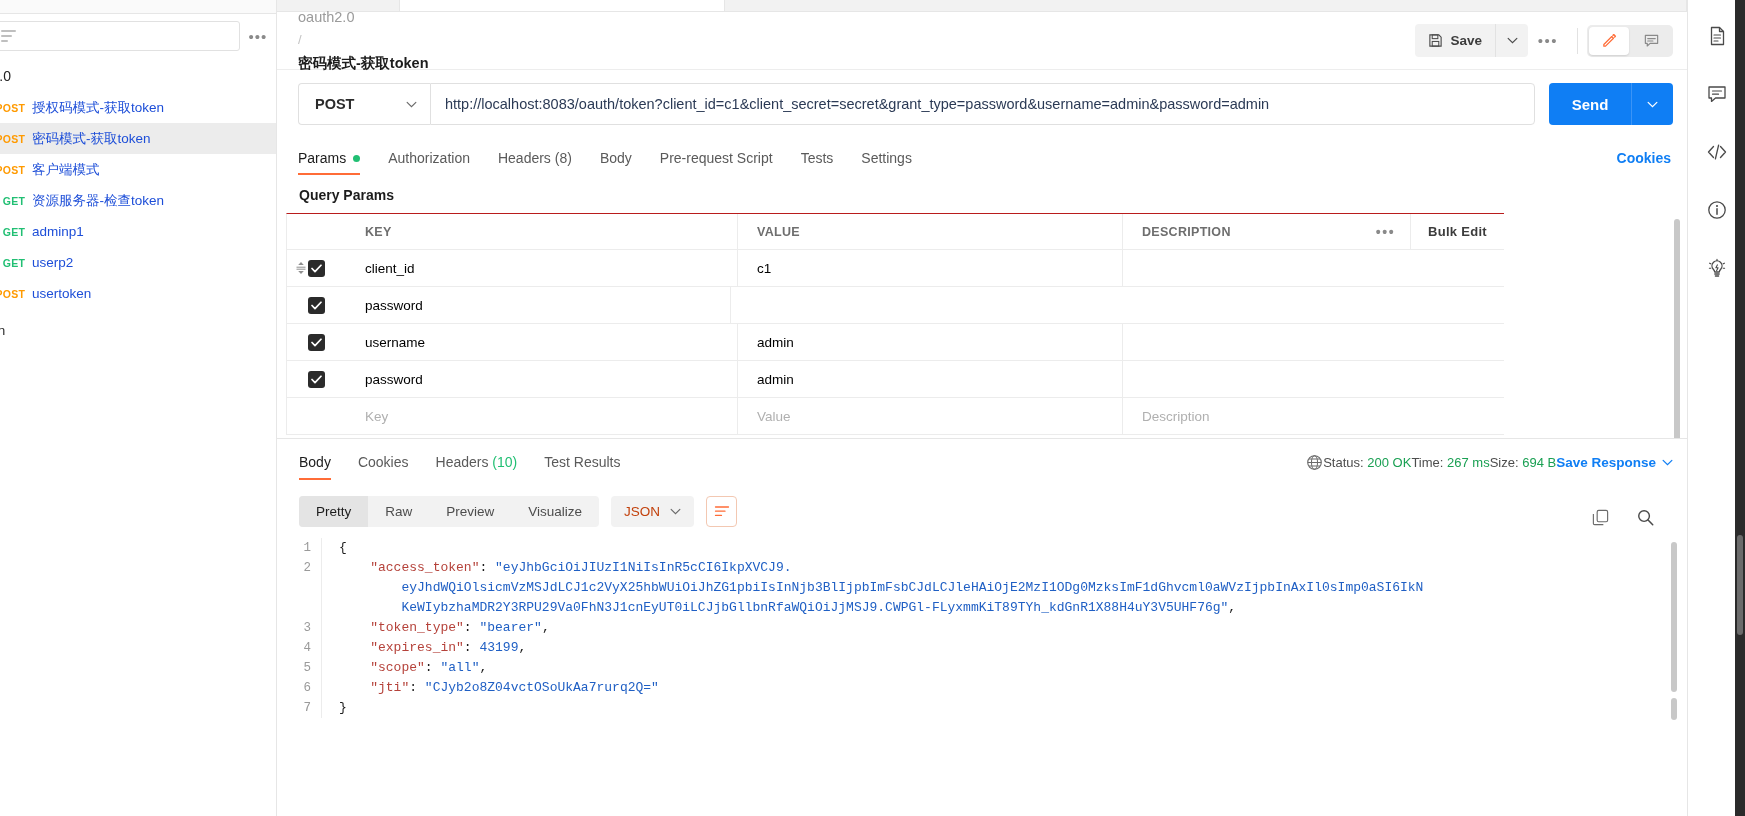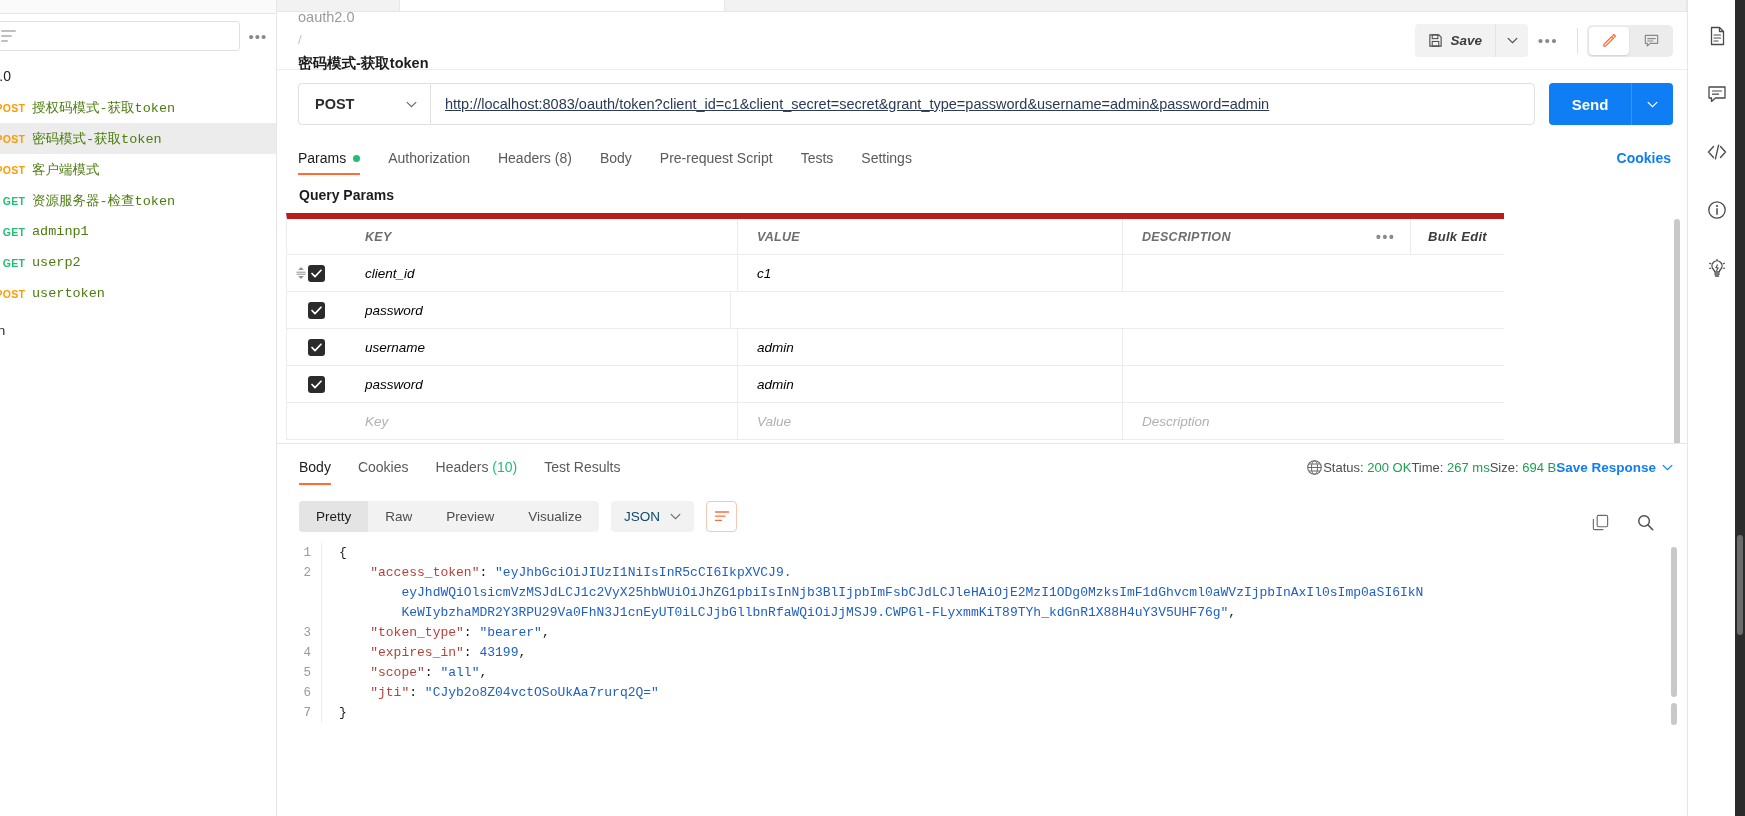--- a/index.html
+++ b/index.html
@@ -49,21 +49,21 @@
     display:flex; align-items:center; height:31px; padding-left:0;
     cursor:pointer; white-space:nowrap;
   }
   .sb-item.active { background:#ececec; }
   .sb-method {
     font-size:10.5px; font-weight:700; width:46px; text-align:right;
     margin-left:-14px; padding-right:7px; letter-spacing:.2px;
   }
   .m-post { color:#ff9a00; }
   .m-get  { color:#21bf73; }
-  .sb-label { color:#4d7c0f; font-size:13.5px;font-family:Liberation Mono, monospace; }
+  .sb-label { color:#1d4ed8; font-size:13.5px; }
   .sb-foot { padding: 14px 0 0 0; margin-left:-12px; font-size:13.5px; color:#2e2e2e; }
 
   
   .main { flex:1; min-width:0; display:flex; flex-direction:column; position:relative; background:#fff; }
 
   
   .tabstrip { height:12px; background:#fafafa; border-bottom:1px solid #e6e6e6; display:flex; }
   .tabstrip .t { border-right:1px solid #e6e6e6; }
   .tabstrip .t1 { width:123px; background:#f2f2f2; }
   .tabstrip .t2 { width:325px; background:#ffffff; }
@@ -71,21 +71,21 @@
 
   
   .header {
     height: 58px; display:flex; align-items:center; padding: 0 0 0 21px;
     border-bottom:1px solid #ededed; background:#fff;
   }
   .crumb { display:flex; align-items:baseline; gap:7px;flex-direction:column; }
   .crumb .c1 { color:#9b9b9b; font-size:14.5px; }
   .crumb .sep { color:#c3c3c3; font-size:13px; }
   .crumb .c2 { color:#1c1c1c; font-size:14.5px; font-weight:700; }
-  .hdr-right { margin-left:auto; display:flex; align-items:center; padding-right:14px; gap:0;font-style:italic; }
+  .hdr-right { margin-left:auto; display:flex; align-items:center; padding-right:14px; gap:0; }
   .save-btn {
     height:33px; display:flex; align-items:center; gap:7px;
     background:#f2f2f2; border-radius:4px 0 0 4px; padding: 0 13px;
     font-size:13.5px; color:#3c3c3c; font-weight:700; cursor:pointer;
   }
   .save-caret {
     height:33px; width:33px; background:#f2f2f2; border-left:1px solid #e2e2e2;
     border-radius:0 4px 4px 0; display:flex; align-items:center; justify-content:center; cursor:pointer;
   }
   .hdr-dots {
@@ -105,21 +105,21 @@
   .urlrow { display:flex; align-items:center; padding: 13px 14px 13px 21px; gap:0; }
   .method-sel {
     width:132px; height:42px; border:1px solid #e0e0e0; border-right:none;
     border-radius:4px 0 0 4px; background:#fff;
     display:flex; align-items:center; justify-content:space-between;
     padding: 0 13px 0 16px; font-size:14.5px; font-weight:700; color:#2b2b2b; cursor:pointer;
   }
   .url-input {
     flex:1; height:42px; border:1px solid #e0e0e0; border-radius:0 4px 4px 0; background:#fff;
     display:flex; align-items:center; padding: 0 14px;
-    font-size:14.5px; color:#2b3a55; overflow:hidden; white-space:nowrap; cursor:text;text-decoration:underline;
+    font-size:14.5px; color:#2b3a55; overflow:hidden; white-space:nowrap; cursor:text;
   }
   .send-wrap { display:flex; margin-left:14px; }
   .send-btn {
     width:82px; height:42px; background:#0f7ef4; color:#fff; font-weight:700; font-size:15px;
     display:flex; align-items:center; justify-content:center; border-radius:4px 0 0 4px; cursor:pointer;
   }
   .send-caret {
     width:42px; height:42px; background:#0f7ef4; border-left:1px solid #3b94f6;
     border-radius:0 4px 4px 0; display:flex; align-items:center; justify-content:center; cursor:pointer;
   }
@@ -136,21 +136,21 @@
   }
   .green-dot { width:7px; height:7px; border-radius:50%; background:#21bf73; display:inline-block; }
   .cookies-link {
     position:absolute; right:16px; bottom:9px; color:#0f7ef4; font-size:14px; font-weight:700; cursor:pointer;
   }
 
   .qp-title { font-size:14px; color:#1c1c1c; font-weight:700; padding: 12px 0 10px 22px; }
 
   
   .ptable-wrap { position:relative; }
-  .ptable { width: 1218px; margin-left:9px; border-top:6px solid #b91c1c; border-left:1px solid #ececec;font-style:italic; }
+  .ptable { width: 1218px; margin-left:9px; border-top:1px solid #b91c1c; border-left:1px solid #ececec; }
   .prow { display:flex; border-bottom:1px solid #ececec; height:37px; align-items:center; position:relative; }
   .prow.head { height:36px; }
   .cell { height:100%; display:flex; align-items:center; border-right:1px solid #ececec; font-size:13.5px; }
   .c-check { width:59px; justify-content:center; position:relative; border-right:none; }
   .c-key   { width:392px; padding-left:19px; }
   .c-val   { width:385px; padding-left:19px; }
   .c-desc  { flex:1; padding-left:19px; position:relative; border-right:none; }
   .prow.head .cell { color:#6e6e6e; font-size:12.5px; font-weight:700; letter-spacing:.3px; }
   .cb {
     width:17px; height:17px; border-radius:3px; background:#2b2b2b;
@@ -192,21 +192,21 @@
   .rsp-meta { margin-left:auto; display:flex; align-items:center; padding-right:14px; font-size:13px; color:#4d4d4d; }
   .rsp-meta .val { color:#1aa053; font-weight:400; }
   .save-resp { color:#0f7ef4; font-weight:700; font-size:13.5px; display:flex; align-items:center; gap:6px; cursor:pointer; }
 
   .viewbar { display:flex; align-items:flex-end; padding: 11px 14px 11px 22px; gap:12px; }
   .seg { display:flex; background:#f2f2f2; border-radius:4px; overflow:hidden; }
   .seg div { padding: 0 17px; height:31px; display:flex; align-items:center; font-size:13.5px; color:#4d4d4d; cursor:pointer; }
   .seg div.on { background:#e4e4e4; color:#1c1c1c; }
   .fmt-sel {
     height:31px; background:#f2f2f2; border-radius:4px; display:flex; align-items:center; gap:10px;
-    padding: 0 13px; font-size:13.5px; color:#0c4a6e; cursor:pointer;
+    padding: 0 13px; font-size:13.5px; color:#c2410c; cursor:pointer;
   }
   .wrap-btn {
     width:31px; height:31px; border:1px solid #f3c8b2; border-radius:4px; background:#fff;
     display:flex; align-items:center; justify-content:center; cursor:pointer;
   }
   .view-right { margin-left:auto; display:flex; align-items:center; gap:26px; padding-right:18px; }
   .icon-btn { cursor:pointer; display:flex; align-items:center; justify-content:center; }
 
   
   .code {

